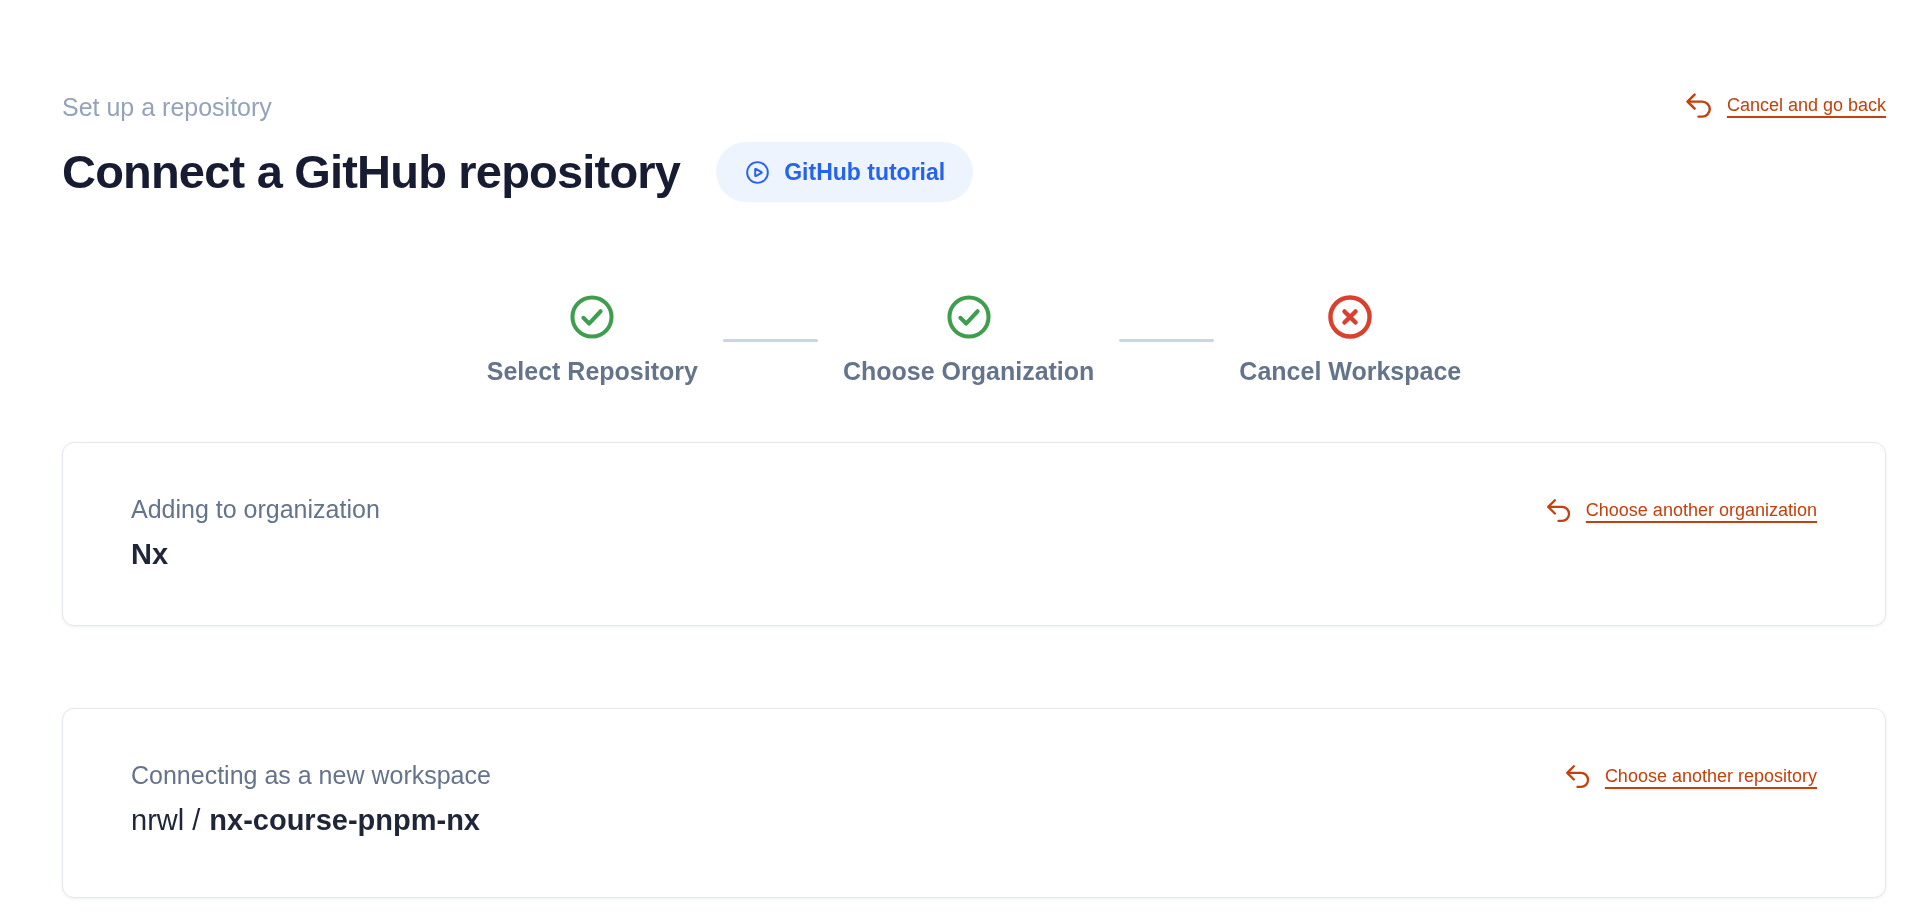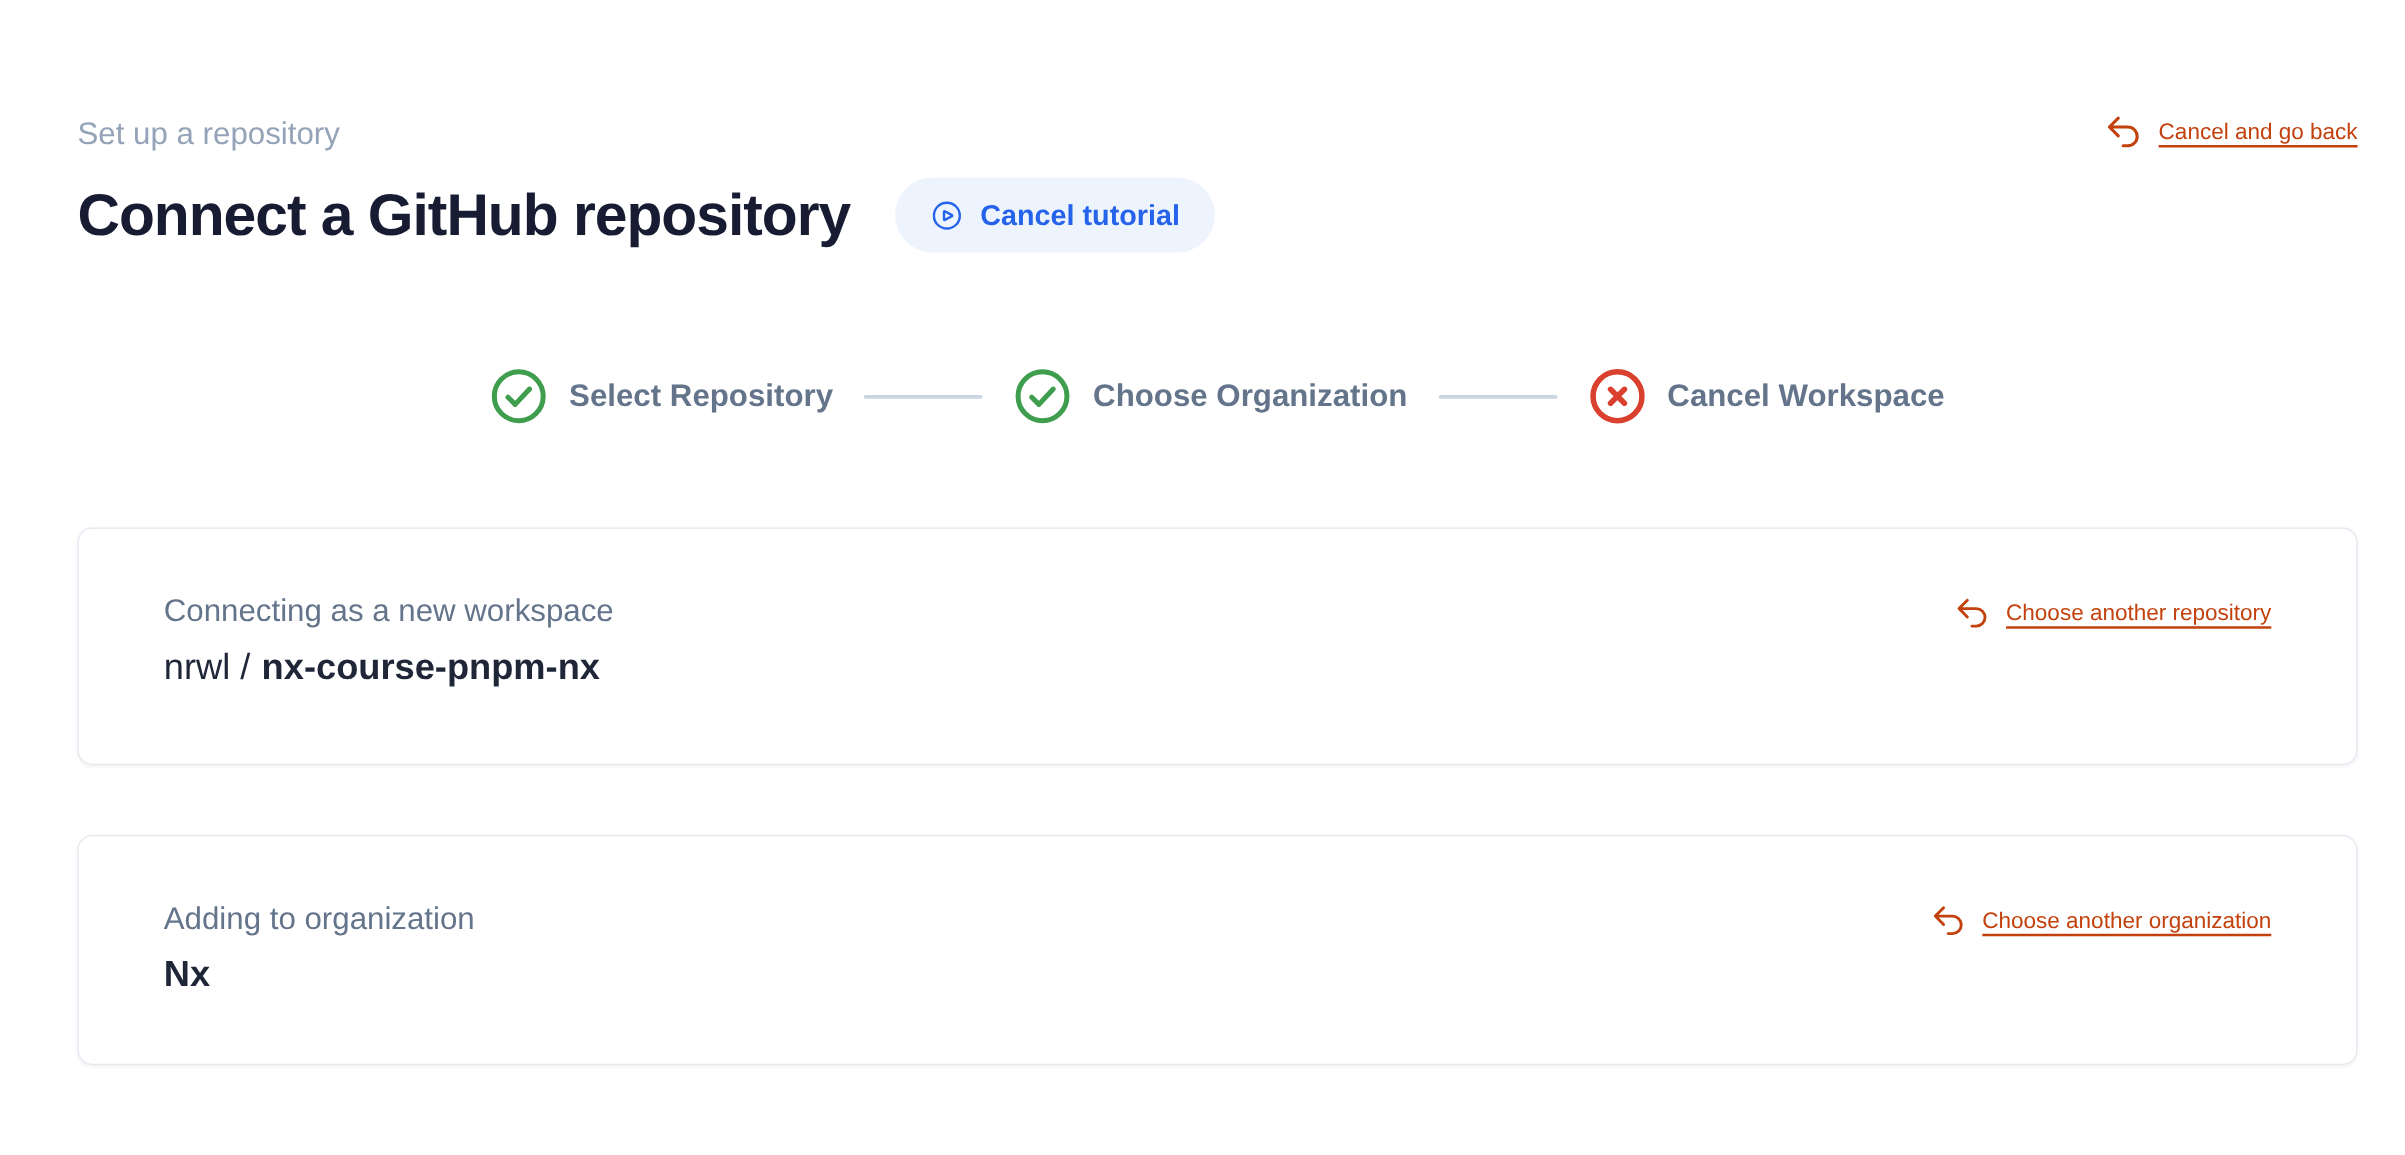--- a/index.html
+++ b/index.html
@@ -36,21 +36,21 @@
   }
   a.undo-link .link-text {
     text-decoration: underline;
     text-underline-offset: 5px;
     text-decoration-thickness: 1.5px;
   }
   a.undo-link svg { display: block; flex: none; }
 
   
   .stepper { display: flex; align-items: center; justify-content: center; margin-top: 92px; }
-  .step { display: flex; align-items: center; gap: 17px; }
+  .step { display: flex; align-items: center; gap: 17px; flex-direction: column; }
   .step-icon { width: 46px; height: 46px; display: block; }
   .step-icon.complete { color: #3f9e4e; }
   .step-icon.error { color: #da402e; }
   .step-label { font-size: 25px; font-weight: 600; color: #64748b; white-space: nowrap; }
   .step-connector { width: 95px; height: 3px; background: #cbd5e1; border-radius: 2px; margin: 0 25px; flex: none; }
 
   
   .card {
     border: 1px solid #e2e8f0; border-radius: 12px; background: #ffffff;
     box-shadow: 0 1px 3px rgba(15, 23, 42, 0.06);
@@ -77,21 +77,21 @@
       <div class="eyebrow">Set up a repository</div>
       <div class="title-row">
         <h1 class="page-title">Connect a GitHub repository</h1>
         <button class="video-pill">
           <span>
             <svg width="27" height="27" viewBox="0 0 24 24" fill="none" stroke="currentColor" stroke-width="1.7" stroke-linecap="round" stroke-linejoin="round">
               <circle cx="12" cy="12" r="9.2"></circle>
               <path d="M15.6 11.67a.38.38 0 010 .66l-5.1 2.83a.38.38 0 01-.56-.33V9.17c0-.29.31-.47.56-.33l5.1 2.83z"></path>
             </svg>
           </span>
-          <span>Cancel tutorial</span>
+          <span>GitHub tutorial</span>
         </button>
       </div>
     </div>
     <a class="undo-link">
       <span>
         <svg width="31" height="31" viewBox="0 0 24 24" fill="none" stroke="currentColor" stroke-width="1.9" stroke-linecap="round" stroke-linejoin="round">
           <path d="M9 14.5L3.5 9m0 0L9 3.5M3.5 9h11.4a5.8 5.8 0 010 11.6h-2.9"></path>
         </svg>
       </span>
       <span class="link-text">Cancel and go back</span>
@@ -123,48 +123,48 @@
       <span>
         <svg class="step-icon error" viewBox="0 0 24 24" fill="none" stroke="currentColor" stroke-width="2.3" stroke-linecap="round" stroke-linejoin="round">
           <circle cx="12" cy="12" r="10.2"></circle>
           <path d="M9.1 9.1l5.8 5.8M14.9 9.1l-5.8 5.8"></path>
         </svg>
       </span>
       <span class="step-label">Cancel Workspace</span>
     </div>
   </div>
 
+  <div class="card organization">
+    <div>
+      <div class="card-label">Adding to organization</div>
+      <div class="card-value">
+        <span class="org">Nx</span>
+      </div>
+    </div>
+    <a class="undo-link">
+      <span>
+        <svg width="29" height="29" viewBox="0 0 24 24" fill="none" stroke="currentColor" stroke-width="1.9" stroke-linecap="round" stroke-linejoin="round">
+          <path d="M9 14.5L3.5 9m0 0L9 3.5M3.5 9h11.4a5.8 5.8 0 010 11.6h-2.9"></path>
+        </svg>
+      </span>
+      <span class="link-text">Choose another organization</span>
+    </a>
+  </div>
+
   <div class="card repository">
     <div>
       <div class="card-label">Connecting as a new workspace</div>
       <div class="card-value">
         <span class="owner">nrwl /</span>
         <span class="repo">nx-course-pnpm-nx</span>
       </div>
     </div>
     <a class="undo-link">
       <span>
         <svg width="29" height="29" viewBox="0 0 24 24" fill="none" stroke="currentColor" stroke-width="1.9" stroke-linecap="round" stroke-linejoin="round">
           <path d="M9 14.5L3.5 9m0 0L9 3.5M3.5 9h11.4a5.8 5.8 0 010 11.6h-2.9"></path>
         </svg>
       </span>
       <span class="link-text">Choose another repository</span>
     </a>
   </div>
 
-  <div class="card organization">
-    <div>
-      <div class="card-label">Adding to organization</div>
-      <div class="card-value">
-        <span class="org">Nx</span>
-      </div>
-    </div>
-    <a class="undo-link">
-      <span>
-        <svg width="29" height="29" viewBox="0 0 24 24" fill="none" stroke="currentColor" stroke-width="1.9" stroke-linecap="round" stroke-linejoin="round">
-          <path d="M9 14.5L3.5 9m0 0L9 3.5M3.5 9h11.4a5.8 5.8 0 010 11.6h-2.9"></path>
-        </svg>
-      </span>
-      <span class="link-text">Choose another organization</span>
-    </a>
-  </div>
-
 </div>
 
 </body></html>

